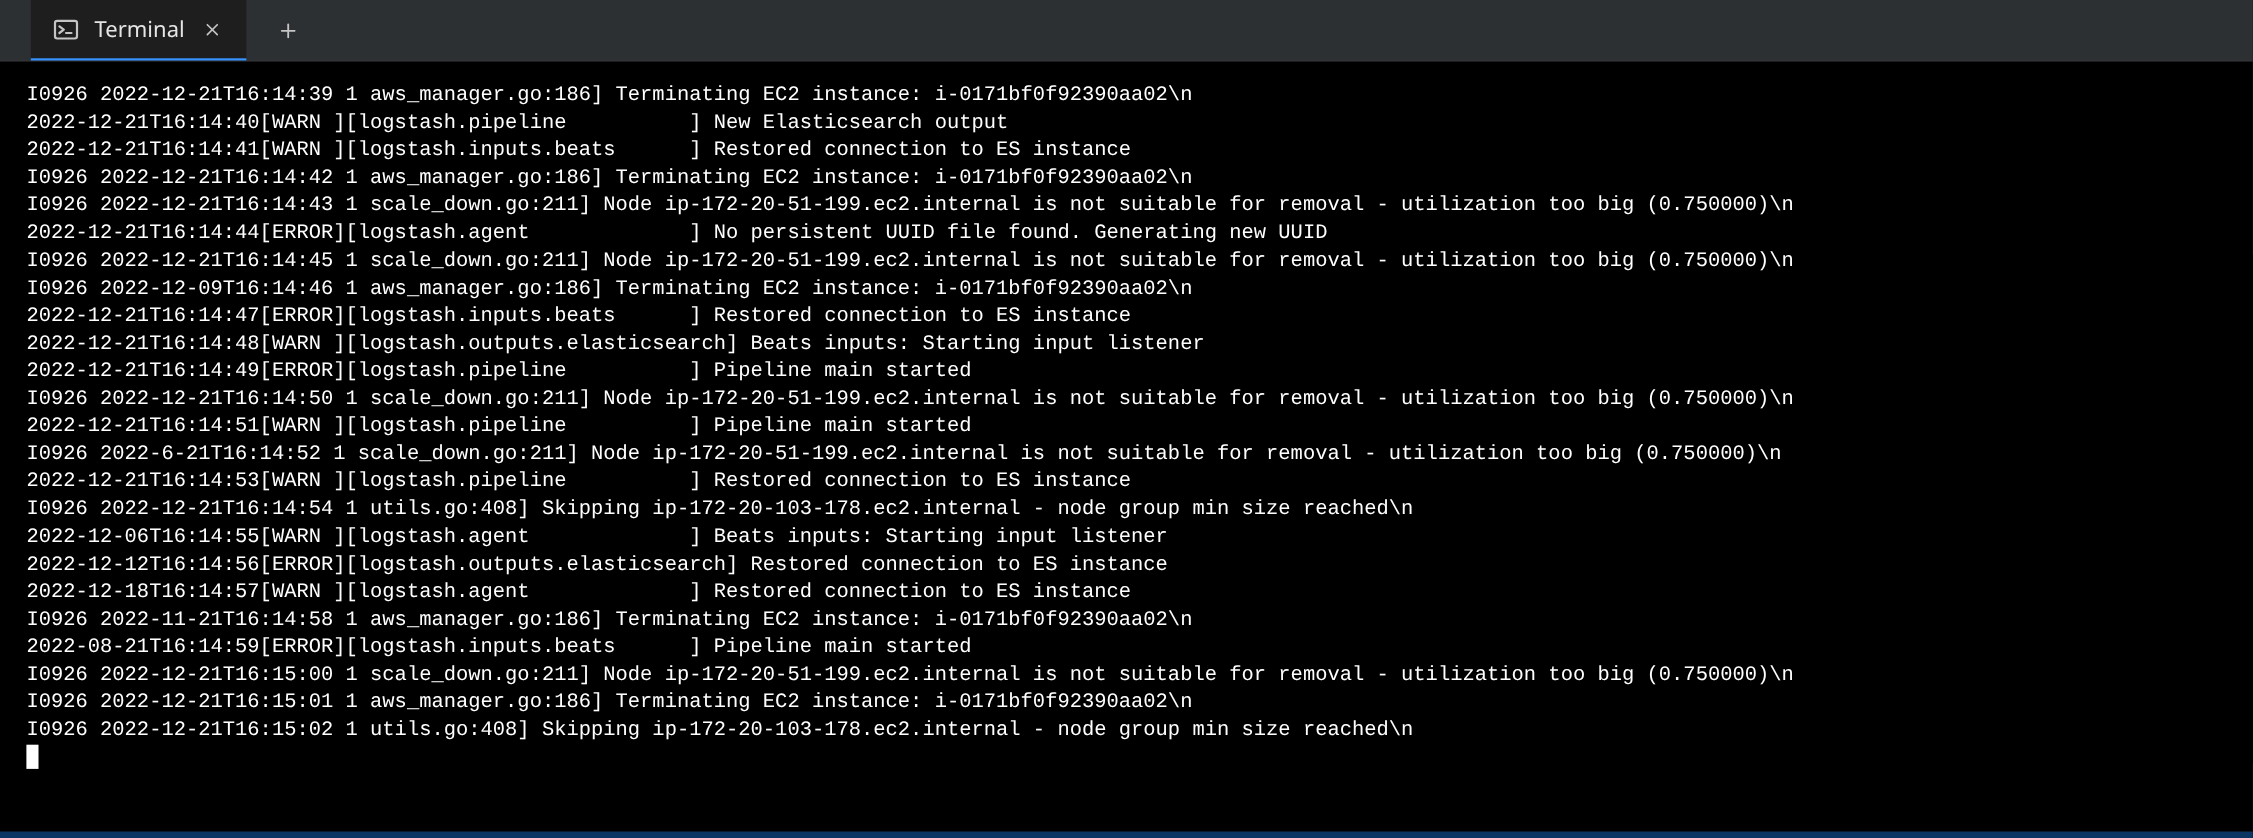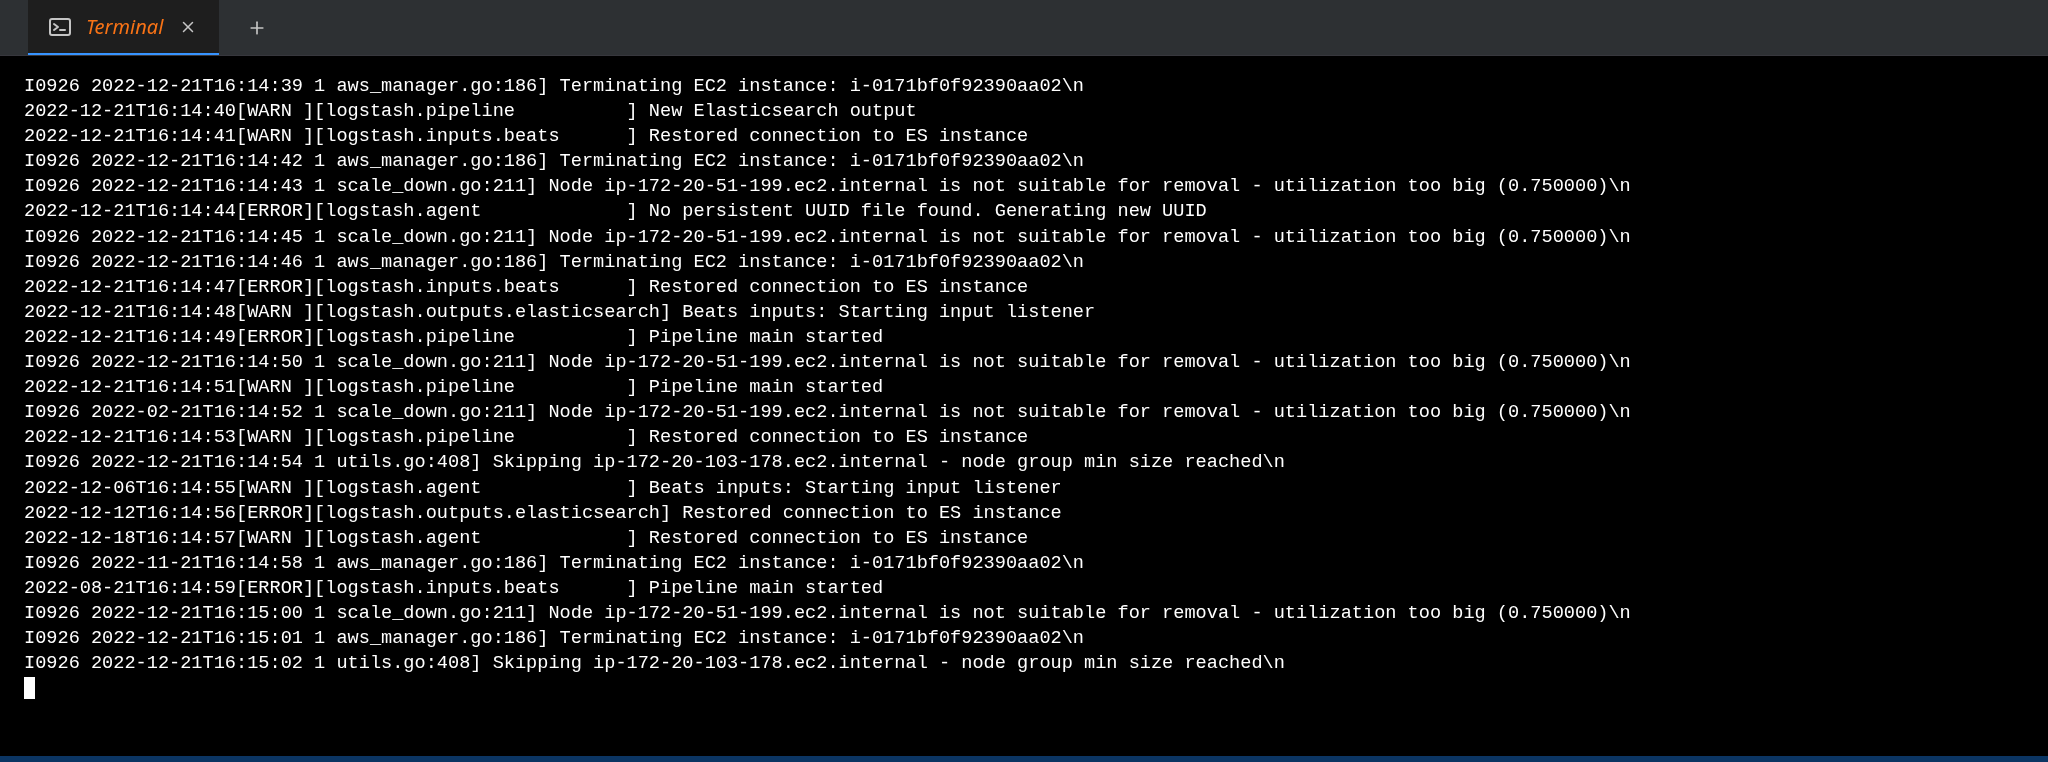--- a/index.html
+++ b/index.html
@@ -25,25 +25,24 @@
       border-bottom: 1px solid #37373d;
       padding-left: 28px;
       gap: 24px;
     }
     .tab {
       display: flex;
       align-items: center;
       height: 100%;
       padding: 0 20px;
       gap: 14px;
-      color: #f97316;
+      color: #e5e5e5;
       background-color: #1e1e1e;
       border-bottom: 2px solid #3794ff;
       font-size: 20px;
-      font-style: italic;
     }
     .tab .icon {
       display: inline-flex;
       align-items: center;
       justify-content: center;
       color: #c5c5c5;
     }
     .tab .close {
       display: inline-flex;
       align-items: center;
@@ -115,27 +114,27 @@
     </span>
   </div>
 
   <div class="terminal" id="terminal-output"><span>I0926 2022-12-21T16:14:39 1 aws_manager.go:186] Terminating EC2 instance: i-0171bf0f92390aa02\n</span>
 <span>2022-12-21T16:14:40[WARN ][logstash.pipeline          ] New Elasticsearch output</span>
 <span>2022-12-21T16:14:41[WARN ][logstash.inputs.beats      ] Restored connection to ES instance</span>
 <span>I0926 2022-12-21T16:14:42 1 aws_manager.go:186] Terminating EC2 instance: i-0171bf0f92390aa02\n</span>
 <span>I0926 2022-12-21T16:14:43 1 scale_down.go:211] Node ip-172-20-51-199.ec2.internal is not suitable for removal - utilization too big (0.750000)\n</span>
 <span>2022-12-21T16:14:44[ERROR][logstash.agent             ] No persistent UUID file found. Generating new UUID</span>
 <span>I0926 2022-12-21T16:14:45 1 scale_down.go:211] Node ip-172-20-51-199.ec2.internal is not suitable for removal - utilization too big (0.750000)\n</span>
-<span>I0926 2022-12-21T16:14:46 1 aws_manager.go:186] Terminating EC2 instance: i-0171bf0f92390aa02\n</span>
+<span>I0926 2022-12-09T16:14:46 1 aws_manager.go:186] Terminating EC2 instance: i-0171bf0f92390aa02\n</span>
 <span>2022-12-21T16:14:47[ERROR][logstash.inputs.beats      ] Restored connection to ES instance</span>
 <span>2022-12-21T16:14:48[WARN ][logstash.outputs.elasticsearch] Beats inputs: Starting input listener</span>
 <span>2022-12-21T16:14:49[ERROR][logstash.pipeline          ] Pipeline main started</span>
 <span>I0926 2022-12-21T16:14:50 1 scale_down.go:211] Node ip-172-20-51-199.ec2.internal is not suitable for removal - utilization too big (0.750000)\n</span>
 <span>2022-12-21T16:14:51[WARN ][logstash.pipeline          ] Pipeline main started</span>
-<span>I0926 2022-02-21T16:14:52 1 scale_down.go:211] Node ip-172-20-51-199.ec2.internal is not suitable for removal - utilization too big (0.750000)\n</span>
+<span>I0926 2022-6-21T16:14:52 1 scale_down.go:211] Node ip-172-20-51-199.ec2.internal is not suitable for removal - utilization too big (0.750000)\n</span>
 <span>2022-12-21T16:14:53[WARN ][logstash.pipeline          ] Restored connection to ES instance</span>
 <span>I0926 2022-12-21T16:14:54 1 utils.go:408] Skipping ip-172-20-103-178.ec2.internal - node group min size reached\n</span>
 <span>2022-12-06T16:14:55[WARN ][logstash.agent             ] Beats inputs: Starting input listener</span>
 <span>2022-12-12T16:14:56[ERROR][logstash.outputs.elasticsearch] Restored connection to ES instance</span>
 <span>2022-12-18T16:14:57[WARN ][logstash.agent             ] Restored connection to ES instance</span>
 <span>I0926 2022-11-21T16:14:58 1 aws_manager.go:186] Terminating EC2 instance: i-0171bf0f92390aa02\n</span>
 <span>2022-08-21T16:14:59[ERROR][logstash.inputs.beats      ] Pipeline main started</span>
 <span>I0926 2022-12-21T16:15:00 1 scale_down.go:211] Node ip-172-20-51-199.ec2.internal is not suitable for removal - utilization too big (0.750000)\n</span>
 <span>I0926 2022-12-21T16:15:01 1 aws_manager.go:186] Terminating EC2 instance: i-0171bf0f92390aa02\n</span>
 <span>I0926 2022-12-21T16:15:02 1 utils.go:408] Skipping ip-172-20-103-178.ec2.internal - node group min size reached\n</span>

